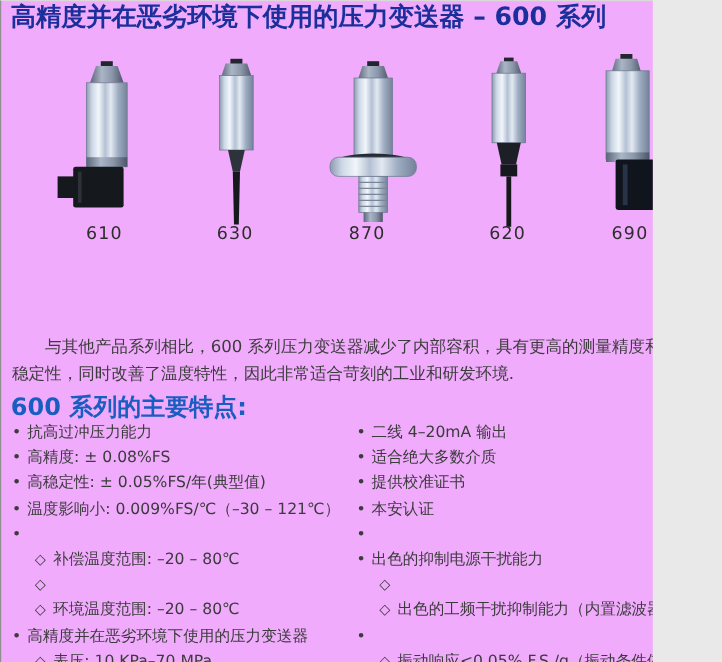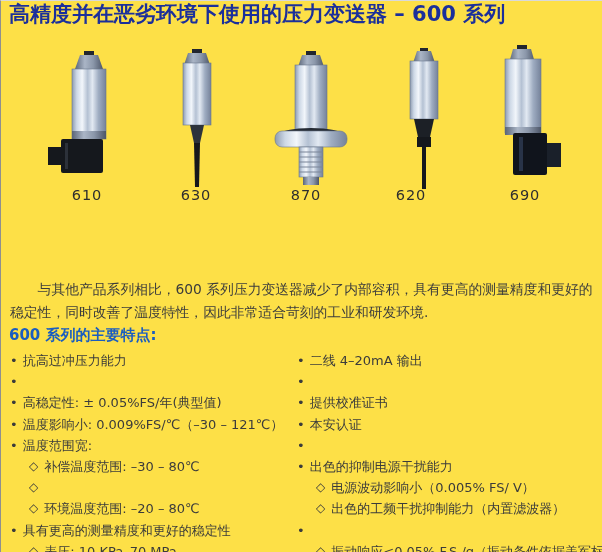--- a/index.html
+++ b/index.html
@@ -1,49 +1,49 @@
 <!DOCTYPE html>
 <html style="--title-blue: #1b2f9b; --heading-blue: #1a5dc0; --body-text: #3a3a3a;"><head>
 <meta charset="utf-8">
 <style>
   html,body{margin:0;padding:0;background:#e9e9e9;}
   .page{
     position:relative;
-    width:602px;height:552px;
-    background:#fde047;
+    width:544px;height:552px;
+    background:#f0abfc;
     border-left:1px solid #8f8f8f;
     border-top:1px solid #d9d9d9;
     box-sizing:border-box;
     overflow:hidden;
     font-family:"DejaVu Sans","Liberation Sans",sans-serif;
     color:var(--body-text,#3a3a3a);
     padding-left:35px;
   }
   .title{
     position:absolute;top:-3px;left:8px;right:8px;
     font-size:21px;font-weight:700;line-height:32px;
     color:var(--title-blue,#1b2f9b);
     white-space:nowrap;
   }
   .gallery{position:absolute;left:0;top:44px;width:602px;height:148px;}
   .product-label{
     position:absolute;top:186px;width:60px;text-align:center;
     font-size:14.5px;color:#2e2e2e;letter-spacing:1px;
   }
-  .pl-0{left:56px}.pl-1{left:165px}.pl-2{left:275px}.pl-3{left:380px}.pl-4{left:494px}
+  .pl-0{left:56px}.pl-1{left:165px}.pl-2{left:275px}.pl-3{left:392px}.pl-4{left:494px}
   .para{
     position:absolute;left:9px;width:584px;
     font-size:13.8px;line-height:23px;
     text-indent:2em;color:#3c3c3c;
   }
   .para-0{top:213px}
   .para-1{top:277px}
   .features-heading{
     position:absolute;left:8px;top:325px;
-    font-size:15px;font-weight:700;
+    font-size:20px;font-weight:700;
     color:var(--heading-blue,#1a5dc0);
     text-align:center;
   }
   .col{position:absolute;top:349px;font-size:13px;line-height:21.2px;color:#3b3b3b;}
   .col-left{left:9px;width:282px;}
   .col-right{left:296px;width:300px;}
   .feature-line{display:flex;align-items:flex-start;white-space:nowrap;}
   .feature-line .bullet{flex:0 0 auto;margin-right:5px;}
   .feature-line.sub{margin-left:19px;}
   .feature-line.sub .bullet{font-size:12px;margin-right:6px;}
@@ -139,79 +139,79 @@
 
   <div class="features-heading">600 系列的主要特点:</div>
 
   <div class="col col-left">
       <div class="feature-line">
         <span class="bullet">•</span>
         <span class="ftext">抗高过冲压力能力</span>
       </div>
       <div class="feature-line">
         <span class="bullet">•</span>
+        <span class="ftext">高精度: ± 0.08%FS</span>
       </div>
       <div class="feature-line">
         <span class="bullet">•</span>
         <span class="ftext">高稳定性: ± 0.05%FS/年(典型值)</span>
       </div>
       <div class="feature-line">
         <span class="bullet">•</span>
         <span class="ftext">温度影响小: 0.009%FS/℃（–30 – 121℃）</span>
       </div>
       <div class="feature-line">
         <span class="bullet">•</span>
-        <span class="ftext">温度范围宽:</span>
-      </div>
-      <div class="feature-line sub">
-        <span class="bullet">◇</span>
-        <span class="ftext">补偿温度范围: –30 – 80℃</span>
+      </div>
+      <div class="feature-line sub">
+        <span class="bullet">◇</span>
+        <span class="ftext">补偿温度范围: –20 – 80℃</span>
       </div>
       <div class="feature-line sub">
         <span class="bullet">◇</span>
       </div>
       <div class="feature-line sub">
         <span class="bullet">◇</span>
         <span class="ftext">环境温度范围: –20 – 80℃</span>
       </div>
       <div class="feature-line">
         <span class="bullet">•</span>
-        <span class="ftext">具有更高的测量精度和更好的稳定性</span>
+        <span class="ftext">高精度并在恶劣环境下使用的压力变送器</span>
       </div>
       <div class="feature-line sub">
         <span class="bullet">◇</span>
         <span class="ftext">表压: 10 KPa–70 MPa</span>
       </div>
     </div>
   <div class="col col-right">
       <div class="feature-line">
         <span class="bullet">•</span>
         <span class="ftext">二线 4–20mA 输出</span>
       </div>
       <div class="feature-line">
         <span class="bullet">•</span>
+        <span class="ftext">适合绝大多数介质</span>
       </div>
       <div class="feature-line">
         <span class="bullet">•</span>
         <span class="ftext">提供校准证书</span>
       </div>
       <div class="feature-line">
         <span class="bullet">•</span>
         <span class="ftext">本安认证</span>
       </div>
       <div class="feature-line">
         <span class="bullet">•</span>
       </div>
       <div class="feature-line">
         <span class="bullet">•</span>
         <span class="ftext">出色的抑制电源干扰能力</span>
       </div>
       <div class="feature-line sub">
         <span class="bullet">◇</span>
-        <span class="ftext">电源波动影响小（0.005% FS/ V）</span>
       </div>
       <div class="feature-line sub">
         <span class="bullet">◇</span>
         <span class="ftext">出色的工频干扰抑制能力（内置滤波器）</span>
       </div>
       <div class="feature-line">
         <span class="bullet">•</span>
       </div>
       <div class="feature-line sub">
         <span class="bullet">◇</span>

